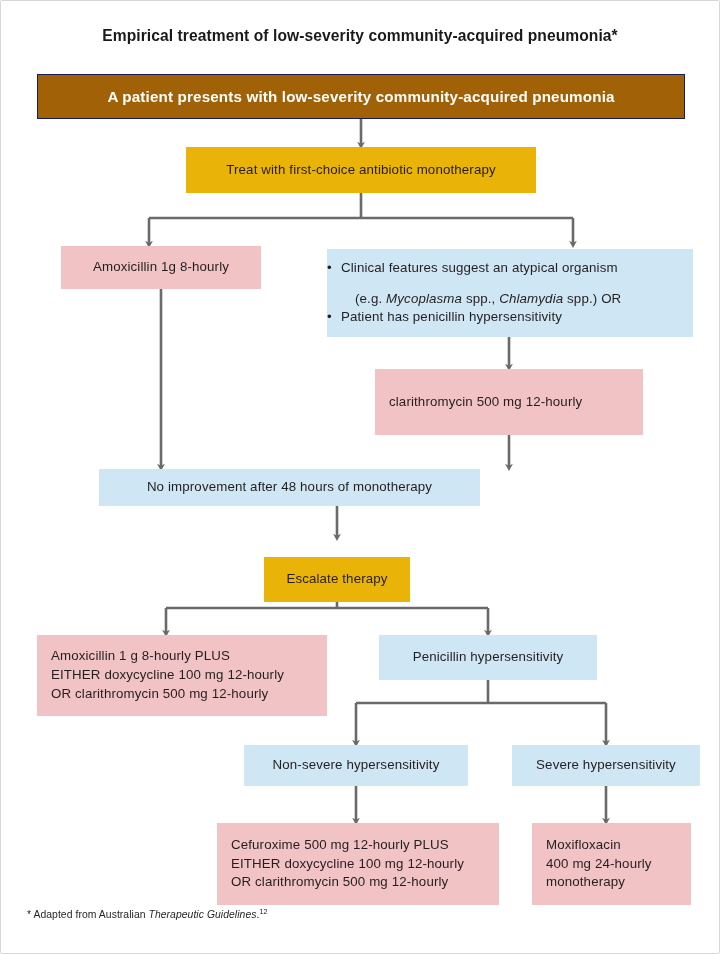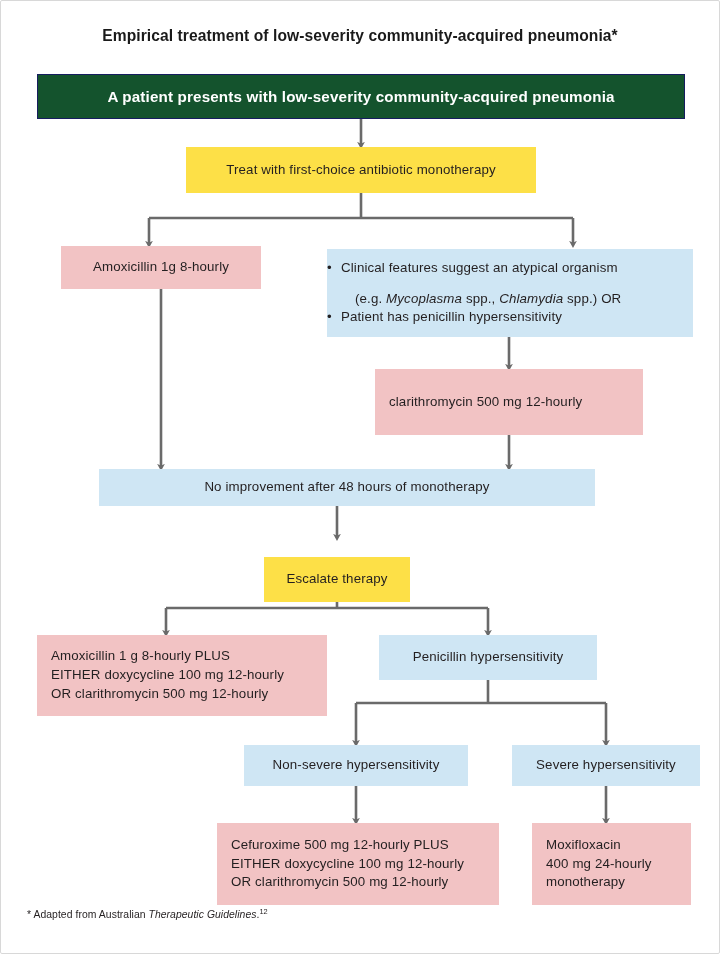--- a/index.html
+++ b/index.html
@@ -41,27 +41,27 @@
     position: absolute;
     left: 0; right: 0;
     top: 26px;
     text-align: center;
     font-size: 15.6px;
     font-weight: bold;
     color: #1a1a1a;
     letter-spacing: 0.005em;
   }
   .navy {
-    background: #14532d;
+    background: #a16207;
     color: #ffffff;
     font-weight: bold;
     font-size: 15.2px;
     border: 1px solid #161d5f;
   }
-  .purple { background: #fde047; color: #231f20; }
+  .purple { background: #eab308; color: #231f20; }
   .blue   { background: #cfe6f4; color: #231f20; }
   .pink   { background: #f2c3c4; color: #231f20; }
 
   .bullets {
     padding-left: 18px;
   }
   .bullets .bullet {
     position: relative;
     padding-left: 14px;
     display: block;
@@ -158,21 +158,21 @@
     </span>
     <span class="bullet">
       <span class="ln">Patient has penicillin hypersensitivity</span>
     </span>
   </div>
 
   <div class="node pink left" style="left:374px; top:368px; width:268px; height:66px; padding:0 14px;">
     <span class="ln">clarithromycin 500 mg 12-hourly</span>
   </div>
 
-  <div class="node blue center" style="left:98px; top:468px; width:496px; height:37px; padding:0 10px;">
+  <div class="node blue center" style="left:98px; top:468px; width:381px; height:37px; padding:0 10px;">
     <span class="ln">No improvement after 48 hours of monotherapy</span>
   </div>
 
   <div class="node purple center" style="left:263px; top:556px; width:146px; height:45px; padding:0 10px;">
     <span class="ln">Escalate therapy</span>
   </div>
 
   <div class="node pink left" style="left:36px; top:634px; width:290px; height:81px; padding:0 14px;">
     <span class="ln">Amoxicillin 1 g 8-hourly PLUS</span>
     <span class="ln">EITHER doxycycline 100 mg 12-hourly</span>

